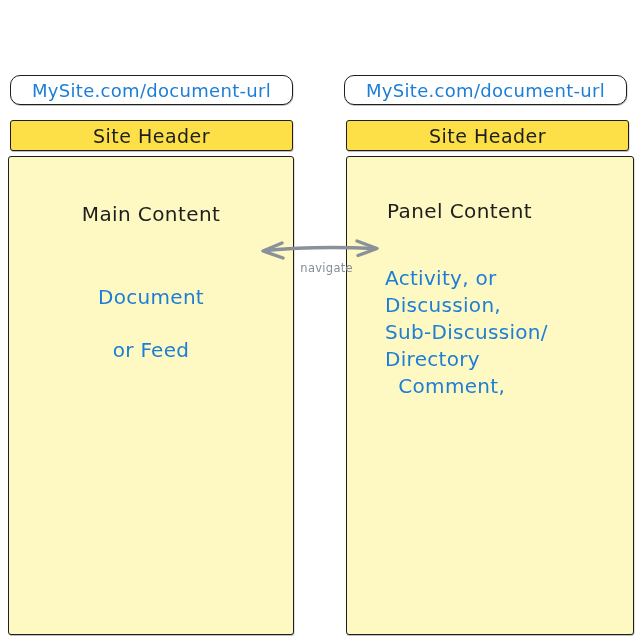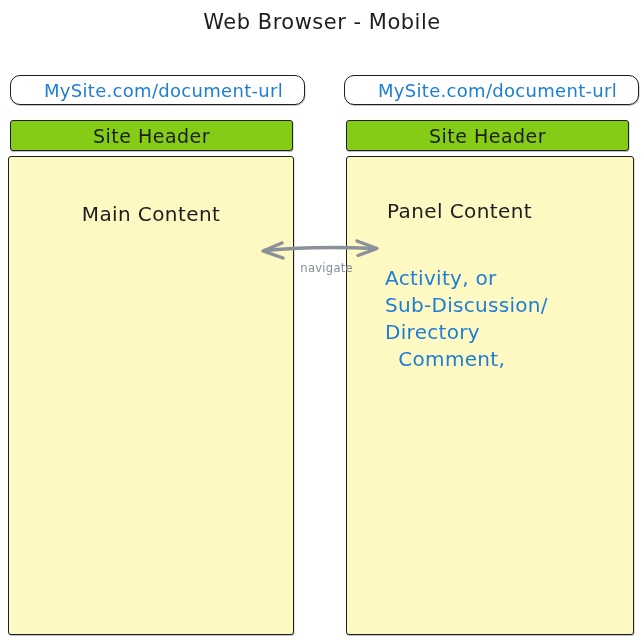--- a/index.html
+++ b/index.html
@@ -31,40 +31,39 @@
     top: 75px;
     height: 28px;
     width: 281px;
     border: 1.6px solid #1e1e1e;
     border-radius: 10px;
     box-shadow: 0.5px 1px 0 rgba(30,30,30,0.28);
     display: flex;
     align-items: center;
     justify-content: center;
     background: #ffffff;
-    padding-left: 12px;
   }
   .url-text {
     font-size: 18px;
     letter-spacing: 0.3px;
     color: #1c7ed6;
     white-space: nowrap;
   }
   .site-header {
     position: absolute;
     top: 120px;
     height: 29px;
     width: 281px;
     border: 1.6px solid #1e1e1e;
     border-radius: 3px;
     box-shadow: 0.5px 1px 0 rgba(30,30,30,0.28);
     display: flex;
     align-items: center;
     justify-content: center;
-    background: #84cc16;
+    background: #fde047;
   }
   .site-header-text {
     font-size: 19px;
     letter-spacing: 0.5px;
     color: #1e1e1e;
     white-space: nowrap;
   }
   .content-box {
     position: absolute;
     top: 156px;
@@ -139,47 +138,49 @@
     letter-spacing: 0.3px;
     color: #868e96;
     z-index: 5;
   }
 </style>
 </head>
 <body>
 
 <div class="canvas">
 
-  <div class="title">Web Browser - Mobile</div>
 
   <div class="left">
     <div class="url-bar">
       <span class="url-text">MySite.com/document-url</span>
     </div>
     <div class="site-header">
       <span class="site-header-text">Site Header</span>
     </div>
     <div class="content-box">
       <div class="content-title">Main Content</div>
       <div class="left-blue-lines">
+        <div class="blue-line">Document</div>
+        <div class="blue-line">or Feed</div>
       </div>
     </div>
   </div>
 
   <div class="right">
     <div class="url-bar">
       <span class="url-text">MySite.com/document-url</span>
     </div>
     <div class="site-header">
       <span class="site-header-text">Site Header</span>
     </div>
     <div class="content-box">
       <div class="content-title">Panel Content</div>
       <div class="right-blue-lines">
         <div class="blue-line">Activity, or</div>
+        <div class="blue-line">Discussion,</div>
         <div class="blue-line">Sub-Discussion/</div>
         <div class="blue-line">Directory</div>
         <div class="blue-line">  Comment,</div>
       </div>
     </div>
   </div>
 
   <svg class="arrow-svg" viewBox="0 0 126 34">
     <g stroke="#8a9199" stroke-width="3.4" fill="none" stroke-linecap="round" stroke-linejoin="round">
       <path d="M 9 16.5 C 40 13.5, 86 13, 119 14.5"></path>

